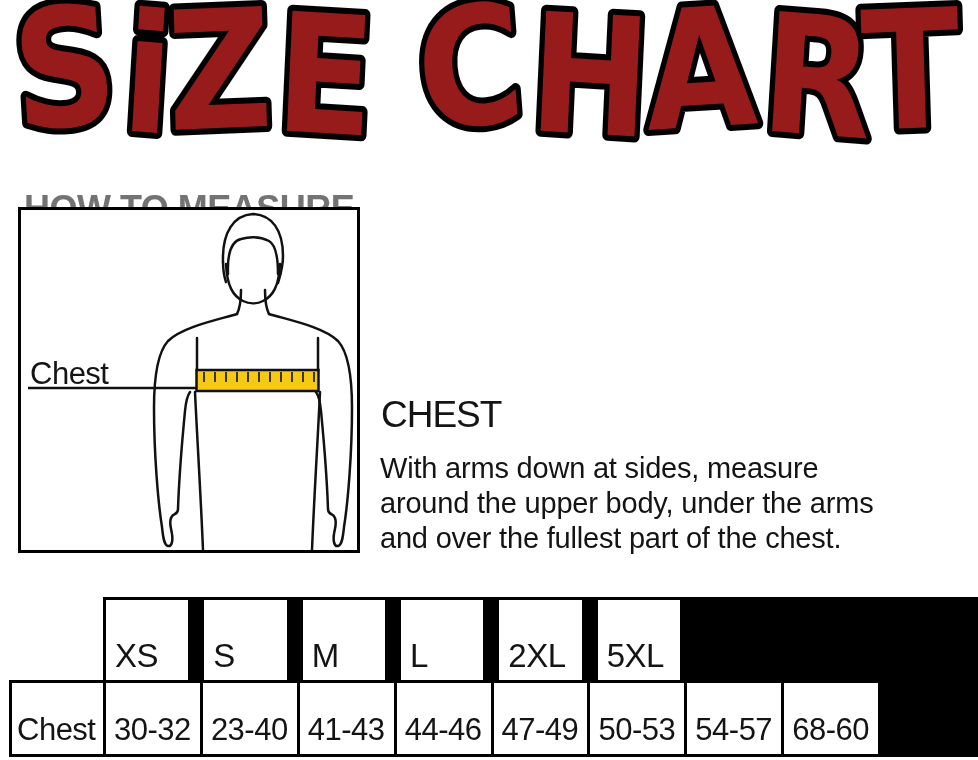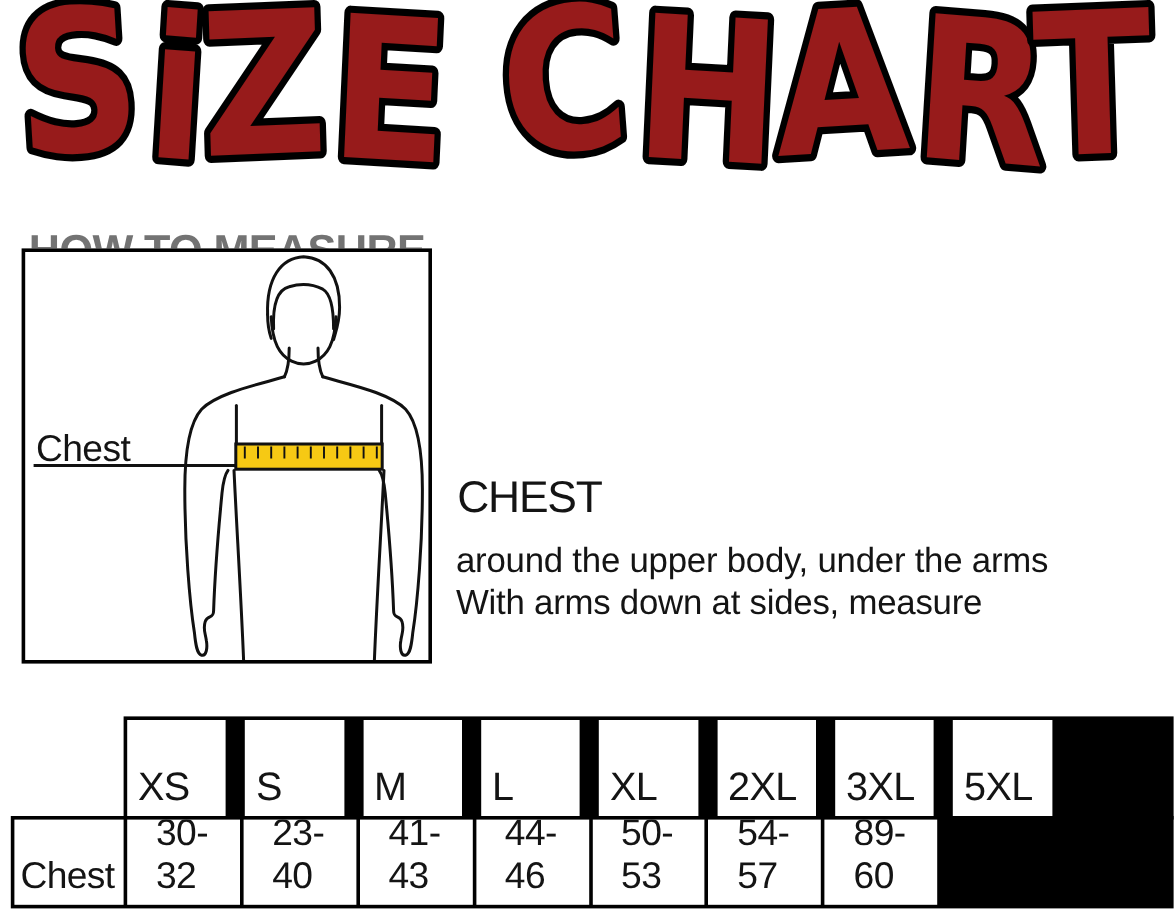--- a/index.html
+++ b/index.html
@@ -48,21 +48,21 @@
     display:grid; grid-template-columns:91px repeat(9,1fr);
     gap:3px; padding:3px; box-sizing:border-box;
   }
   .cell {
     background:#fff;
     display:flex; align-items:flex-end;
     padding:0 0 5px 9px;
     font-size:33px; letter-spacing:-0.5px; color:#141414;
     overflow:hidden;
   }
-  .data-row .cell { font-size:31px; padding-left:24px; padding-bottom:6px; }
+  .data-row .cell { font-size:31px; padding-left:8px; padding-bottom:6px; }
   .data-row .label-cell { padding-left:5px; }
 </style>
 </head>
 <body>
 
 <div class="title-wrap">
   <svg width="978" height="154" viewBox="0 0 978 154">
     <text x="489" y="130" text-anchor="middle" font-family="DejaVu Sans, sans-serif" font-weight="bold" font-size="165" textLength="945" lengthAdjust="spacingAndGlyphs" rotate="-4 4 -2 3 0 -5 3 -3 4 -2" stroke="#000" stroke-width="12" stroke-linejoin="round" style="paint-order:stroke;" fill="#971B1B">SiZE CHART</text>
   </svg>
 </div>
@@ -96,37 +96,37 @@
     <rect x="175.5" y="160" width="122" height="21" stroke="#111" stroke-width="2.5" fill="#F6C914"></rect>
     <path d="M183,162V172 M194,162V172 M205,162V172 M216,162V172 M227,162V172 M238,162V172 M249,162V172 M260,162V172 M271,162V172 M282,162V172 M293,162V172" stroke="#111" stroke-width="1.6"></path>
 
     <text x="9" y="174" font-size="31" letter-spacing="-0.5" fill="#141414" font-family="Liberation Sans, sans-serif">Chest</text>
     <path d="M7,178 L175,178" stroke="#111" stroke-width="2.5"></path>
   </svg>
 </div>
 
 <div class="chest-heading">CHEST</div>
 <div class="instruction">
+  <div>With arms down at sides, measure</div>
   <div>around the upper body, under the arms</div>
-  <div>With arms down at sides, measure</div>
+  <div>and over the fullest part of the chest.</div>
 </div>
 
 <div class="header-row">
   <div class="cell">XS</div>
   <div class="cell">S</div>
   <div class="cell">M</div>
   <div class="cell">L</div>
-  <div class="cell">XL</div>
   <div class="cell">2XL</div>
-  <div class="cell">3XL</div>
   <div class="cell">5XL</div>
 </div>
 
 <div class="data-row">
   <div class="cell label-cell">Chest</div>
   <div class="cell">30-32</div>
   <div class="cell">23-40</div>
   <div class="cell">41-43</div>
   <div class="cell">44-46</div>
+  <div class="cell">47-49</div>
   <div class="cell">50-53</div>
   <div class="cell">54-57</div>
-  <div class="cell">89-60</div>
+  <div class="cell">68-60</div>
 </div>
 
 </body></html>

